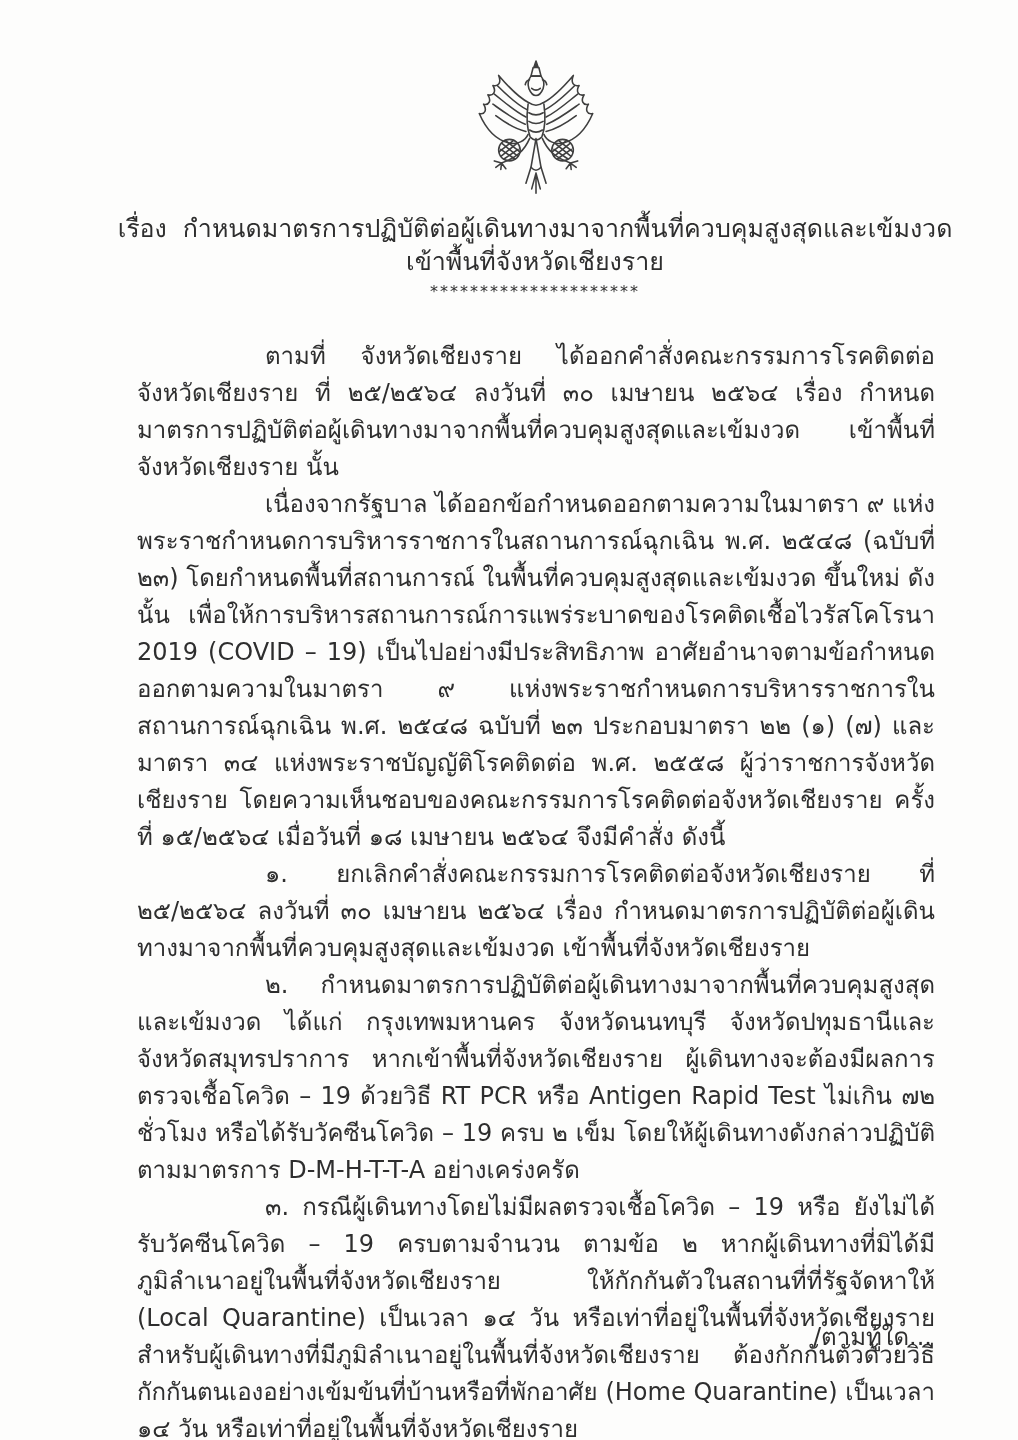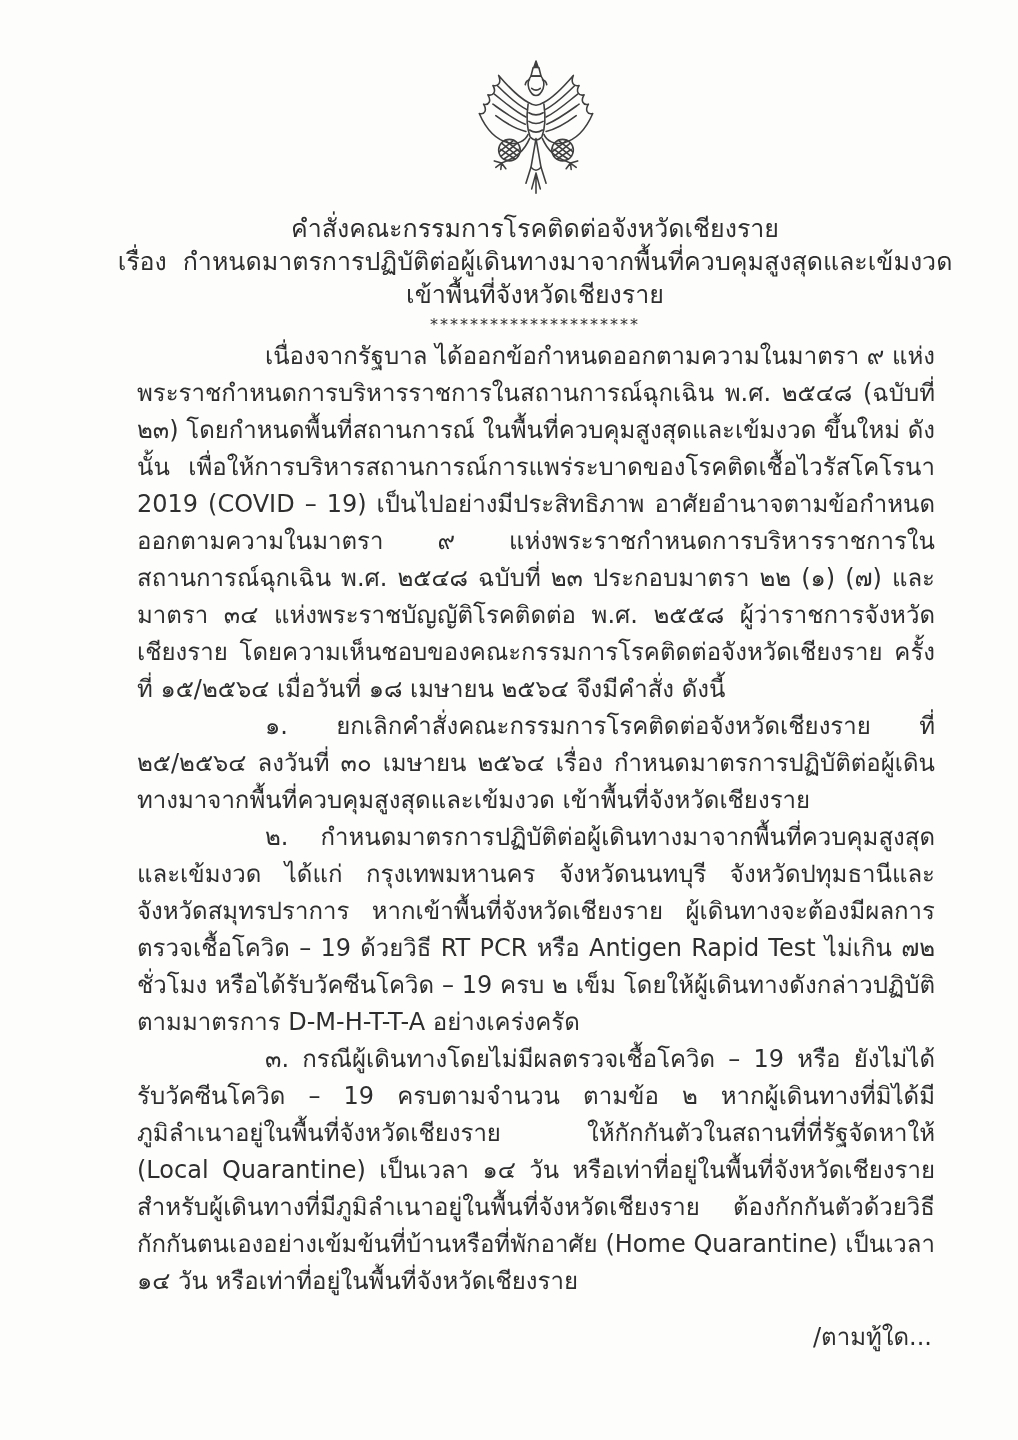--- a/index.html
+++ b/index.html
@@ -111,26 +111,26 @@
         <path d="M158 146 l10 -3 M158 146 l8 6 M158 146 l1 9 M158 146 l-6 8"></path>
 
         <path d="M110 112 L103 152 Q110 160 117 152 Z"></path>
         <path d="M103 152 L96 174 M117 152 L124 174"></path>
         <path d="M110 160 L104 182 M110 160 L110 188 M110 160 L116 182"></path>
       </g>
     </svg>
   </div>
 
   <div class="title-block">
-    <div class="title-line">คำสั่งคณะกรรมการโรคติดต่อจังหวัดเชียงราย</div>
     <div class="title-line">เรื่อง  กำหนดมาตรการปฏิบัติต่อผู้เดินทางมาจากพื้นที่ควบคุมสูงสุดและเข้มงวด เข้าพื้นที่จังหวัดเชียงราย</div>
     <div class="divider">*********************</div>
   </div>
 
   <div class="doc-body">
+      <p>ตามที่ จังหวัดเชียงราย ได้ออกคำสั่งคณะกรรมการโรคติดต่อจังหวัดเชียงราย ที่ ๒๕/๒๕๖๔ ลงวันที่ ๓๐ เมษายน ๒๕๖๔ เรื่อง กำหนดมาตรการปฏิบัติต่อผู้เดินทางมาจากพื้นที่ควบคุมสูงสุดและเข้มงวด เข้าพื้นที่จังหวัดเชียงราย นั้น</p>
       <p>เนื่องจากรัฐบาล ได้ออกข้อกำหนดออกตามความในมาตรา ๙ แห่งพระราชกำหนดการบริหารราชการในสถานการณ์ฉุกเฉิน พ.ศ. ๒๕๔๘ (ฉบับที่ ๒๓) โดยกำหนดพื้นที่สถานการณ์ ในพื้นที่ควบคุมสูงสุดและเข้มงวด ขึ้นใหม่ ดังนั้น เพื่อให้การบริหารสถานการณ์การแพร่ระบาดของโรคติดเชื้อไวรัสโคโรนา 2019 (COVID – 19) เป็นไปอย่างมีประสิทธิภาพ อาศัยอำนาจตามข้อกำหนดออกตามความในมาตรา ๙ แห่งพระราชกำหนดการบริหารราชการในสถานการณ์ฉุกเฉิน พ.ศ. ๒๕๔๘ ฉบับที่ ๒๓ ประกอบมาตรา ๒๒ (๑) (๗) และมาตรา ๓๔ แห่งพระราชบัญญัติโรคติดต่อ พ.ศ. ๒๕๕๘ ผู้ว่าราชการจังหวัดเชียงราย โดยความเห็นชอบของคณะกรรมการโรคติดต่อจังหวัดเชียงราย ครั้งที่ ๑๕/๒๕๖๔ เมื่อวันที่ ๑๘ เมษายน ๒๕๖๔ จึงมีคำสั่ง ดังนี้</p>
       <p>๑. ยกเลิกคำสั่งคณะกรรมการโรคติดต่อจังหวัดเชียงราย ที่ ๒๕/๒๕๖๔ ลงวันที่ ๓๐ เมษายน ๒๕๖๔ เรื่อง กำหนดมาตรการปฏิบัติต่อผู้เดินทางมาจากพื้นที่ควบคุมสูงสุดและเข้มงวด เข้าพื้นที่จังหวัดเชียงราย</p>
       <p>๒. กำหนดมาตรการปฏิบัติต่อผู้เดินทางมาจากพื้นที่ควบคุมสูงสุดและเข้มงวด ได้แก่ กรุงเทพมหานคร จังหวัดนนทบุรี จังหวัดปทุมธานีและจังหวัดสมุทรปราการ หากเข้าพื้นที่จังหวัดเชียงราย ผู้เดินทางจะต้องมีผลการตรวจเชื้อโควิด – 19 ด้วยวิธี RT PCR หรือ Antigen Rapid Test ไม่เกิน ๗๒ ชั่วโมง หรือได้รับวัคซีนโควิด – 19 ครบ ๒ เข็ม โดยให้ผู้เดินทางดังกล่าวปฏิบัติตามมาตรการ D-M-H-T-T-A อย่างเคร่งครัด</p>
       <p>๓. กรณีผู้เดินทางโดยไม่มีผลตรวจเชื้อโควิด – 19 หรือ ยังไม่ได้รับวัคซีนโควิด – 19 ครบตามจำนวน ตามข้อ ๒ หากผู้เดินทางที่มิได้มีภูมิลำเนาอยู่ในพื้นที่จังหวัดเชียงราย ให้กักกันตัวในสถานที่ที่รัฐจัดหาให้ (Local Quarantine) เป็นเวลา ๑๔ วัน หรือเท่าที่อยู่ในพื้นที่จังหวัดเชียงราย สำหรับผู้เดินทางที่มีภูมิลำเนาอยู่ในพื้นที่จังหวัดเชียงราย ต้องกักกันตัวด้วยวิธี กักกันตนเองอย่างเข้มข้นที่บ้านหรือที่พักอาศัย (Home Quarantine) เป็นเวลา ๑๔ วัน หรือเท่าที่อยู่ในพื้นที่จังหวัดเชียงราย</p>
     </div>
 
   <div class="continuation">/ตามทู้ใด...</div>
 
 </div>
 

